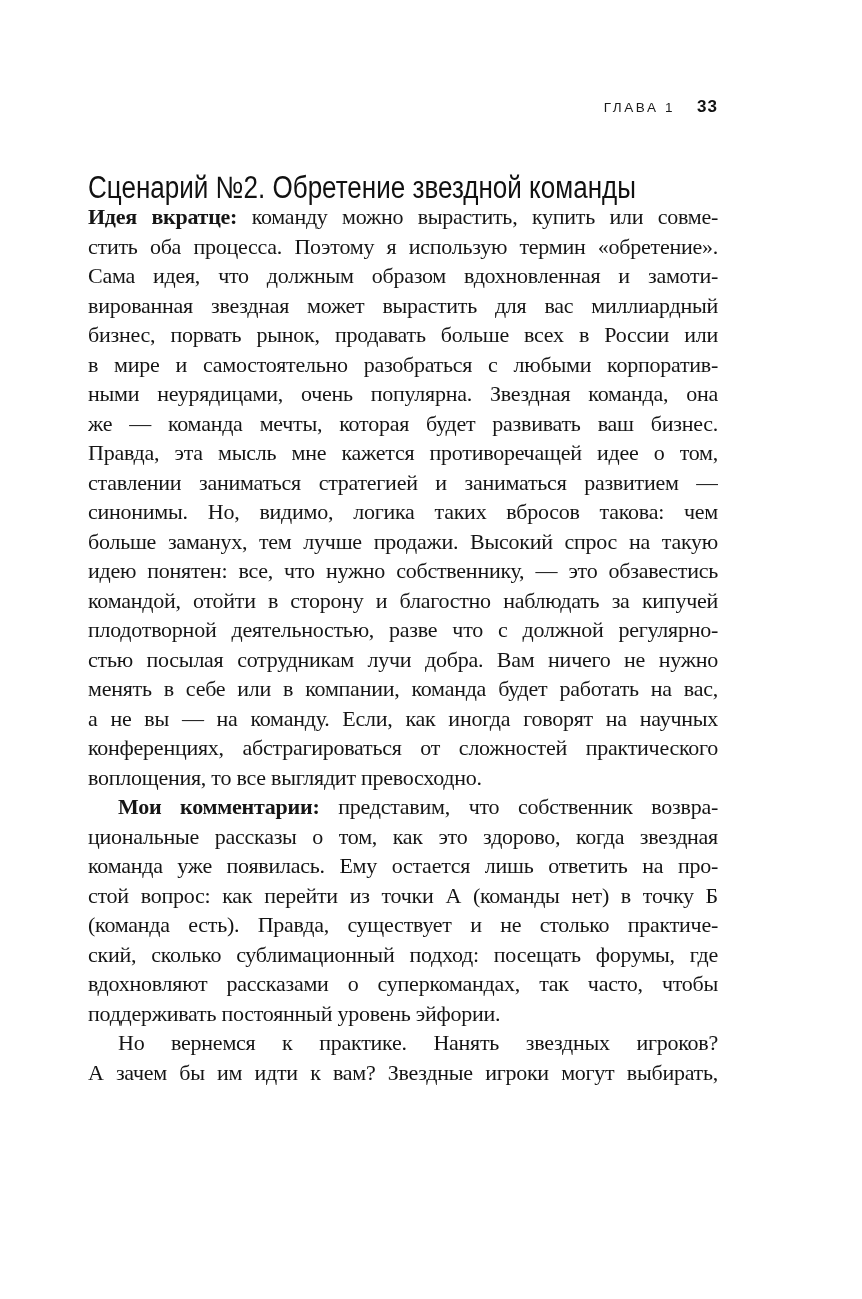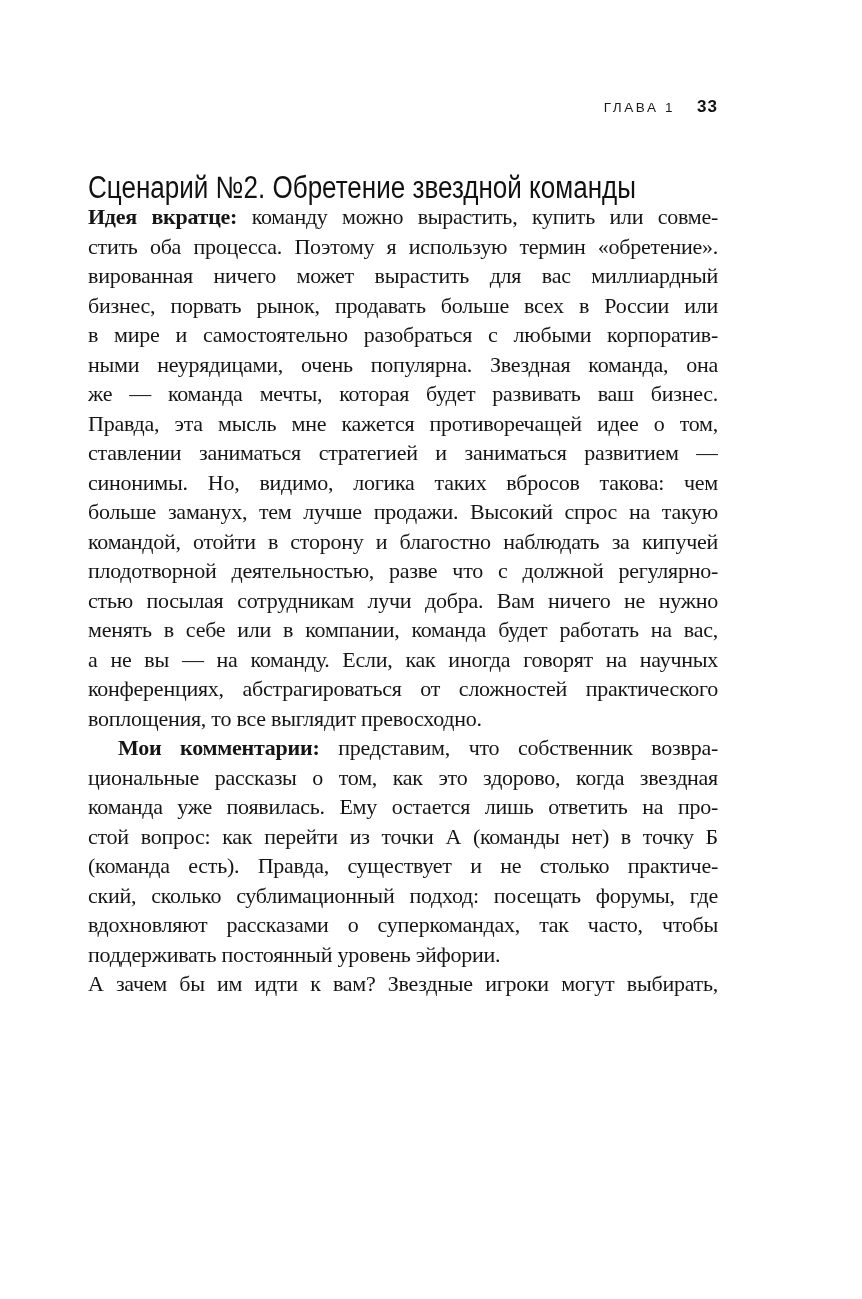--- a/index.html
+++ b/index.html
@@ -84,45 +84,48 @@
   <div class="running-head">
     <span class="chapter-label">ГЛАВА 1</span><span class="page-number">33</span>
   </div>
 
   <h1 class="section-title">Сценарий №2. Обретение звездной команды</h1>
 
   <div class="text-block">
       <div class="para">
         <div class="line"><span class="lead">Идея вкратце:</span> команду можно вырастить, купить или совме-</div>
         <div class="line">стить оба процесса. Поэтому я использую термин «обретение».</div>
-        <div class="line">вированная ничего может вырастить для вас миллиардный</div>
+        <div class="line">Сама идея, что должным образом вдохновленная и замоти-</div>
+        <div class="line">вированная звездная может вырастить для вас миллиардный</div>
         <div class="line">бизнес, порвать рынок, продавать больше всех в России или</div>
         <div class="line">в мире и самостоятельно разобраться с любыми корпоратив-</div>
         <div class="line">ными неурядицами, очень популярна. Звездная команда, она</div>
         <div class="line">же — команда мечты, которая будет развивать ваш бизнес.</div>
         <div class="line">Правда, эта мысль мне кажется противоречащей идее о том,</div>
         <div class="line">ставлении заниматься стратегией и заниматься развитием —</div>
         <div class="line">синонимы. Но, видимо, логика таких вбросов такова: чем</div>
         <div class="line">больше заманух, тем лучше продажи. Высокий спрос на такую</div>
+        <div class="line">идею понятен: все, что нужно собственнику, — это обзавестись</div>
         <div class="line">командой, отойти в сторону и благостно наблюдать за кипучей</div>
         <div class="line">плодотворной деятельностью, разве что с должной регулярно-</div>
         <div class="line">стью посылая сотрудникам лучи добра. Вам ничего не нужно</div>
         <div class="line">менять в себе или в компании, команда будет работать на вас,</div>
         <div class="line">а не вы — на команду. Если, как иногда говорят на научных</div>
         <div class="line">конференциях, абстрагироваться от сложностей практического</div>
         <div class="line end">воплощения, то все выглядит превосходно.</div>
       </div>
       <div class="para">
         <div class="line indent"><span class="lead">Мои комментарии:</span> представим, что собственник возвра-</div>
         <div class="line">циональные рассказы о том, как это здорово, когда звездная</div>
         <div class="line">команда уже появилась. Ему остается лишь ответить на про-</div>
         <div class="line">стой вопрос: как перейти из точки А (команды нет) в точку Б</div>
         <div class="line">(команда есть). Правда, существует и не столько практиче-</div>
         <div class="line">ский, сколько сублимационный подход: посещать форумы, где</div>
         <div class="line">вдохновляют рассказами о суперкомандах, так часто, чтобы</div>
         <div class="line end">поддерживать постоянный уровень эйфории.</div>
       </div>
       <div class="para">
+        <div class="line indent">Но вернемся к практике. Нанять звездных игроков?</div>
         <div class="line">А зачем бы им идти к вам? Звездные игроки могут выбирать,</div>
       </div>
     </div>
 
 </div>
 
 </body></html>

